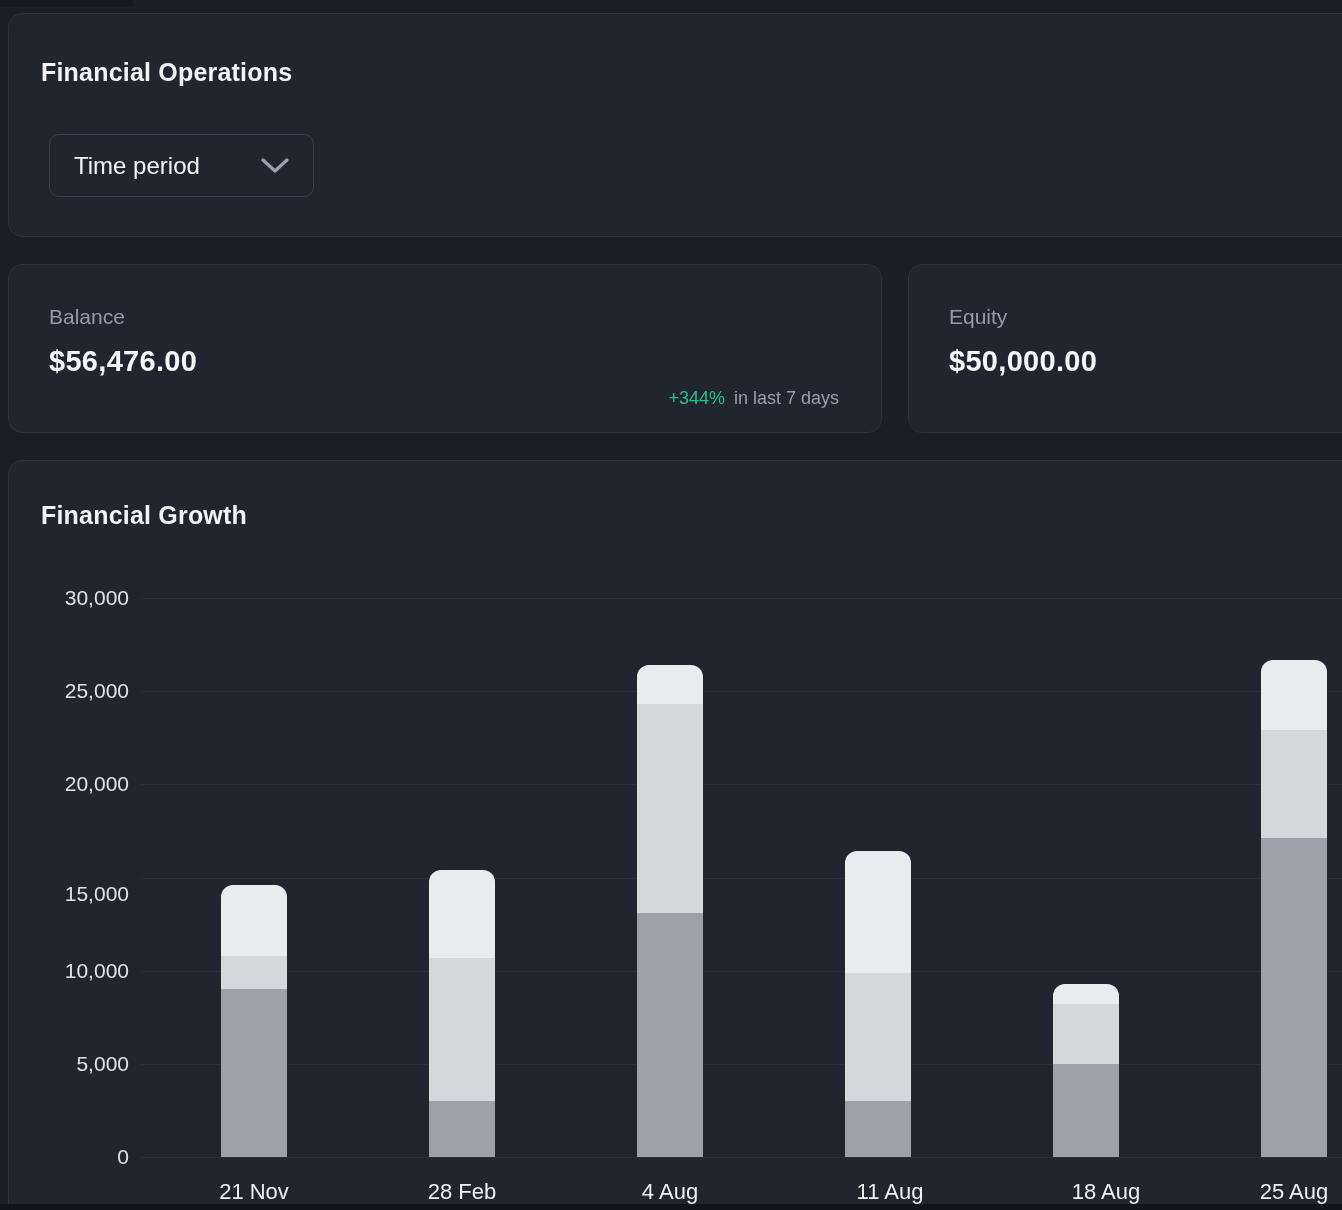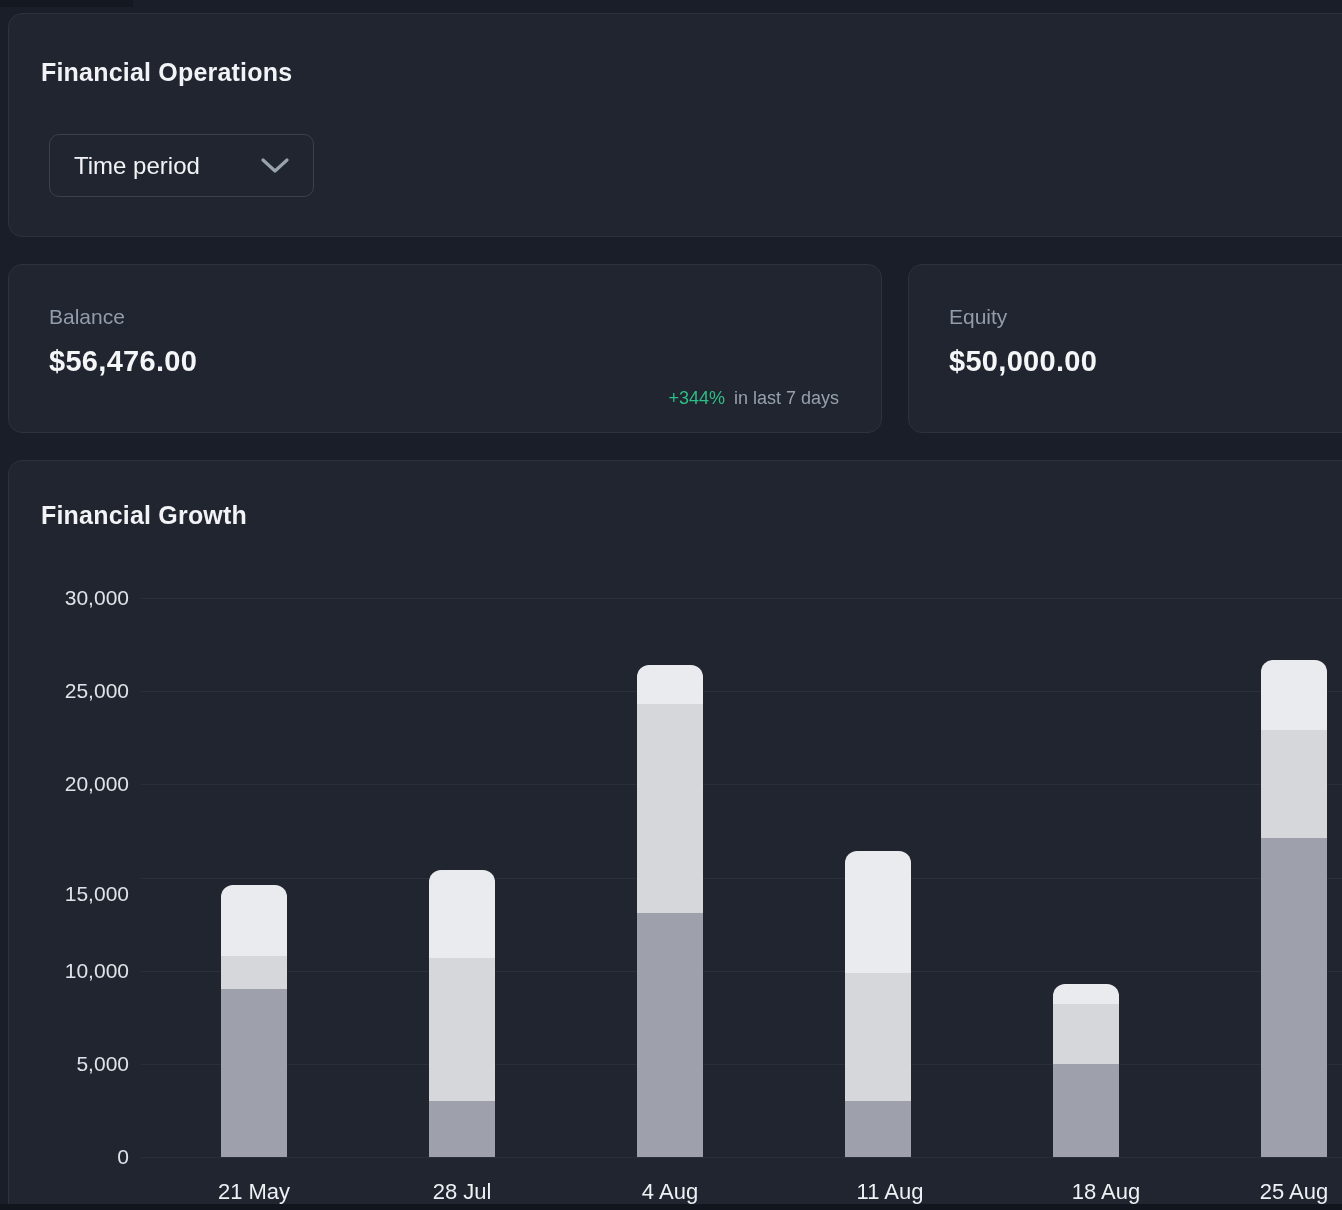--- a/index.html
+++ b/index.html
@@ -99,27 +99,27 @@
       <span class="ytick" style="top: 186.333px;">20,000</span>
       <div class="gridline" style="top: 93.1667px;"></div>
       <span class="ytick" style="top: 93.1667px;">25,000</span>
       <div class="gridline" style="top: 0px;"></div>
       <span class="ytick" style="top: 0px;">30,000</span>
       <div class="bar" style="left: 212px;">
         <div class="seg" style="height: 167.7px; background: rgb(158, 160, 171);"></div>
         <div class="seg" style="height: 33.54px; background: rgb(214, 215, 219);"></div>
         <div class="seg seg-top" style="height: 70.8067px; background: rgb(233, 235, 239);"></div>
       </div>
-      <span class="xtick" style="left: 245px;">21 May</span>
+      <span class="xtick" style="left: 245px;">21 Nov</span>
       <div class="bar" style="left: 420px;">
         <div class="seg" style="height: 55.9px; background: rgb(158, 160, 171);"></div>
         <div class="seg" style="height: 143.477px; background: rgb(214, 215, 219);"></div>
         <div class="seg seg-top" style="height: 87.5767px; background: rgb(233, 235, 239);"></div>
       </div>
-      <span class="xtick" style="left: 453px;">28 Jul</span>
+      <span class="xtick" style="left: 453px;">28 Feb</span>
       <div class="bar" style="left: 628px;">
         <div class="seg" style="height: 244.097px; background: rgb(158, 160, 171);"></div>
         <div class="seg" style="height: 208.693px; background: rgb(214, 215, 219);"></div>
         <div class="seg seg-top" style="height: 39.13px; background: rgb(233, 235, 239);"></div>
       </div>
       <span class="xtick" style="left: 661px;">4 Aug</span>
       <div class="bar" style="left: 836px;">
         <div class="seg" style="height: 55.9px; background: rgb(158, 160, 171);"></div>
         <div class="seg" style="height: 128.57px; background: rgb(214, 215, 219);"></div>
         <div class="seg seg-top" style="height: 121.117px; background: rgb(233, 235, 239);"></div>

